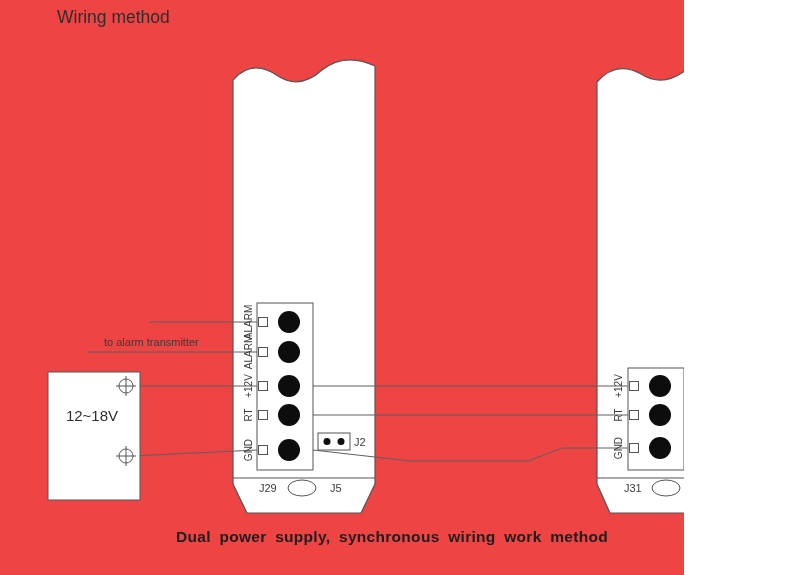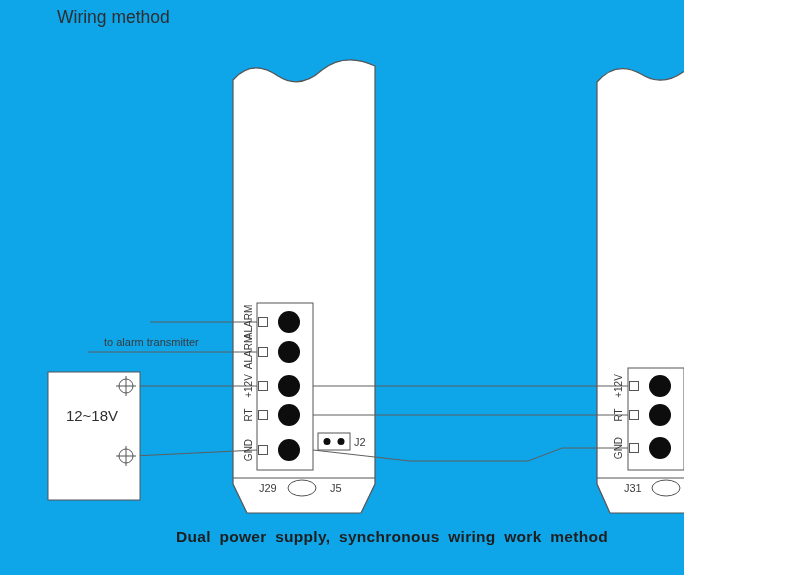--- a/index.html
+++ b/index.html
@@ -1,20 +1,20 @@
 <!DOCTYPE html>
 <html><head>
 <meta charset="utf-8">
 <style>
   html, body { margin: 0; padding: 0; background: #ffffff; }
   .canvas {
     position: relative;
     width: 684px;
     height: 575px;
-    background: #0ea5e9;
+    background: #ef4444;
     font-family: "Liberation Sans", sans-serif;
     overflow: hidden;
   }
   svg { display: block; }
   text {
     fill: #333333;
     font-family: "Liberation Sans", sans-serif;
   }
   .title-text   { font-size: 17.5px; fill: #2e2e2e; }
   .caption-text { font-size: 15.5px; font-weight: bold; fill: #1e1e1e; word-spacing: 4px; letter-spacing: 0.3px; }

